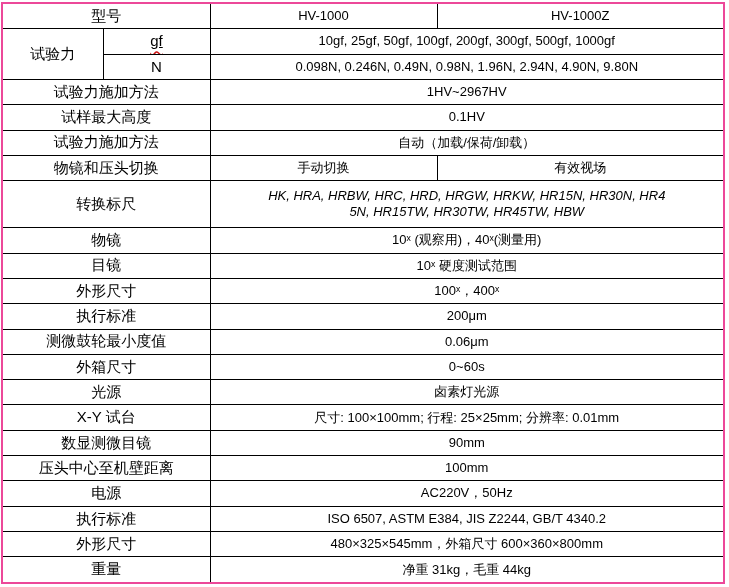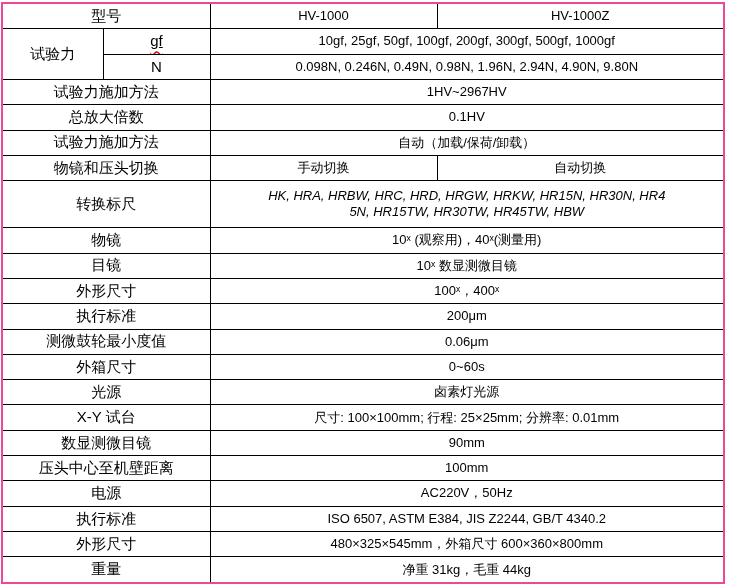--- a/index.html
+++ b/index.html
@@ -51,46 +51,46 @@
     <tr>
       <td class="lbl">N</td>
       <td colspan="2" class="val">0.098N, 0.246N, 0.49N, 0.98N, 1.96N, 2.94N, 4.90N, 9.80N</td>
     </tr>
 
     <tr>
       <td colspan="2" class="lbl">试验力施加方法</td>
       <td colspan="2" class="val">1HV~2967HV</td>
     </tr>
     <tr>
-      <td colspan="2" class="lbl">总放大倍数</td>
+      <td colspan="2" class="lbl">试样最大高度</td>
       <td colspan="2" class="val">0.1HV</td>
     </tr>
     <tr>
       <td colspan="2" class="lbl">试验力施加方法</td>
       <td colspan="2" class="val">自动（加载/保荷/卸载）</td>
     </tr>
 
     <tr>
       <td colspan="2" class="lbl">物镜和压头切换</td>
       <td class="val">手动切换</td>
-      <td class="val">自动切换</td>
+      <td class="val">有效视场</td>
     </tr>
 
     <tr class="tall">
       <td colspan="2" class="lbl">转换标尺</td>
       <td colspan="2" class="val prewrap">HK, HRA, HRBW, HRC, HRD, HRGW, HRKW, HR15N, HR30N, HR4
 5N, HR15TW, HR30TW, HR45TW, HBW</td>
     </tr>
     <tr>
       <td colspan="2" class="lbl">物镜</td>
       <td colspan="2" class="val">10ˣ (观察用)，40ˣ(测量用)</td>
     </tr>
     <tr>
       <td colspan="2" class="lbl">目镜</td>
-      <td colspan="2" class="val">10ˣ 数显测微目镜</td>
+      <td colspan="2" class="val">10ˣ 硬度测试范围</td>
     </tr>
     <tr>
       <td colspan="2" class="lbl">外形尺寸</td>
       <td colspan="2" class="val">100ˣ，400ˣ</td>
     </tr>
     <tr>
       <td colspan="2" class="lbl">执行标准</td>
       <td colspan="2" class="val">200μm</td>
     </tr>
     <tr>

